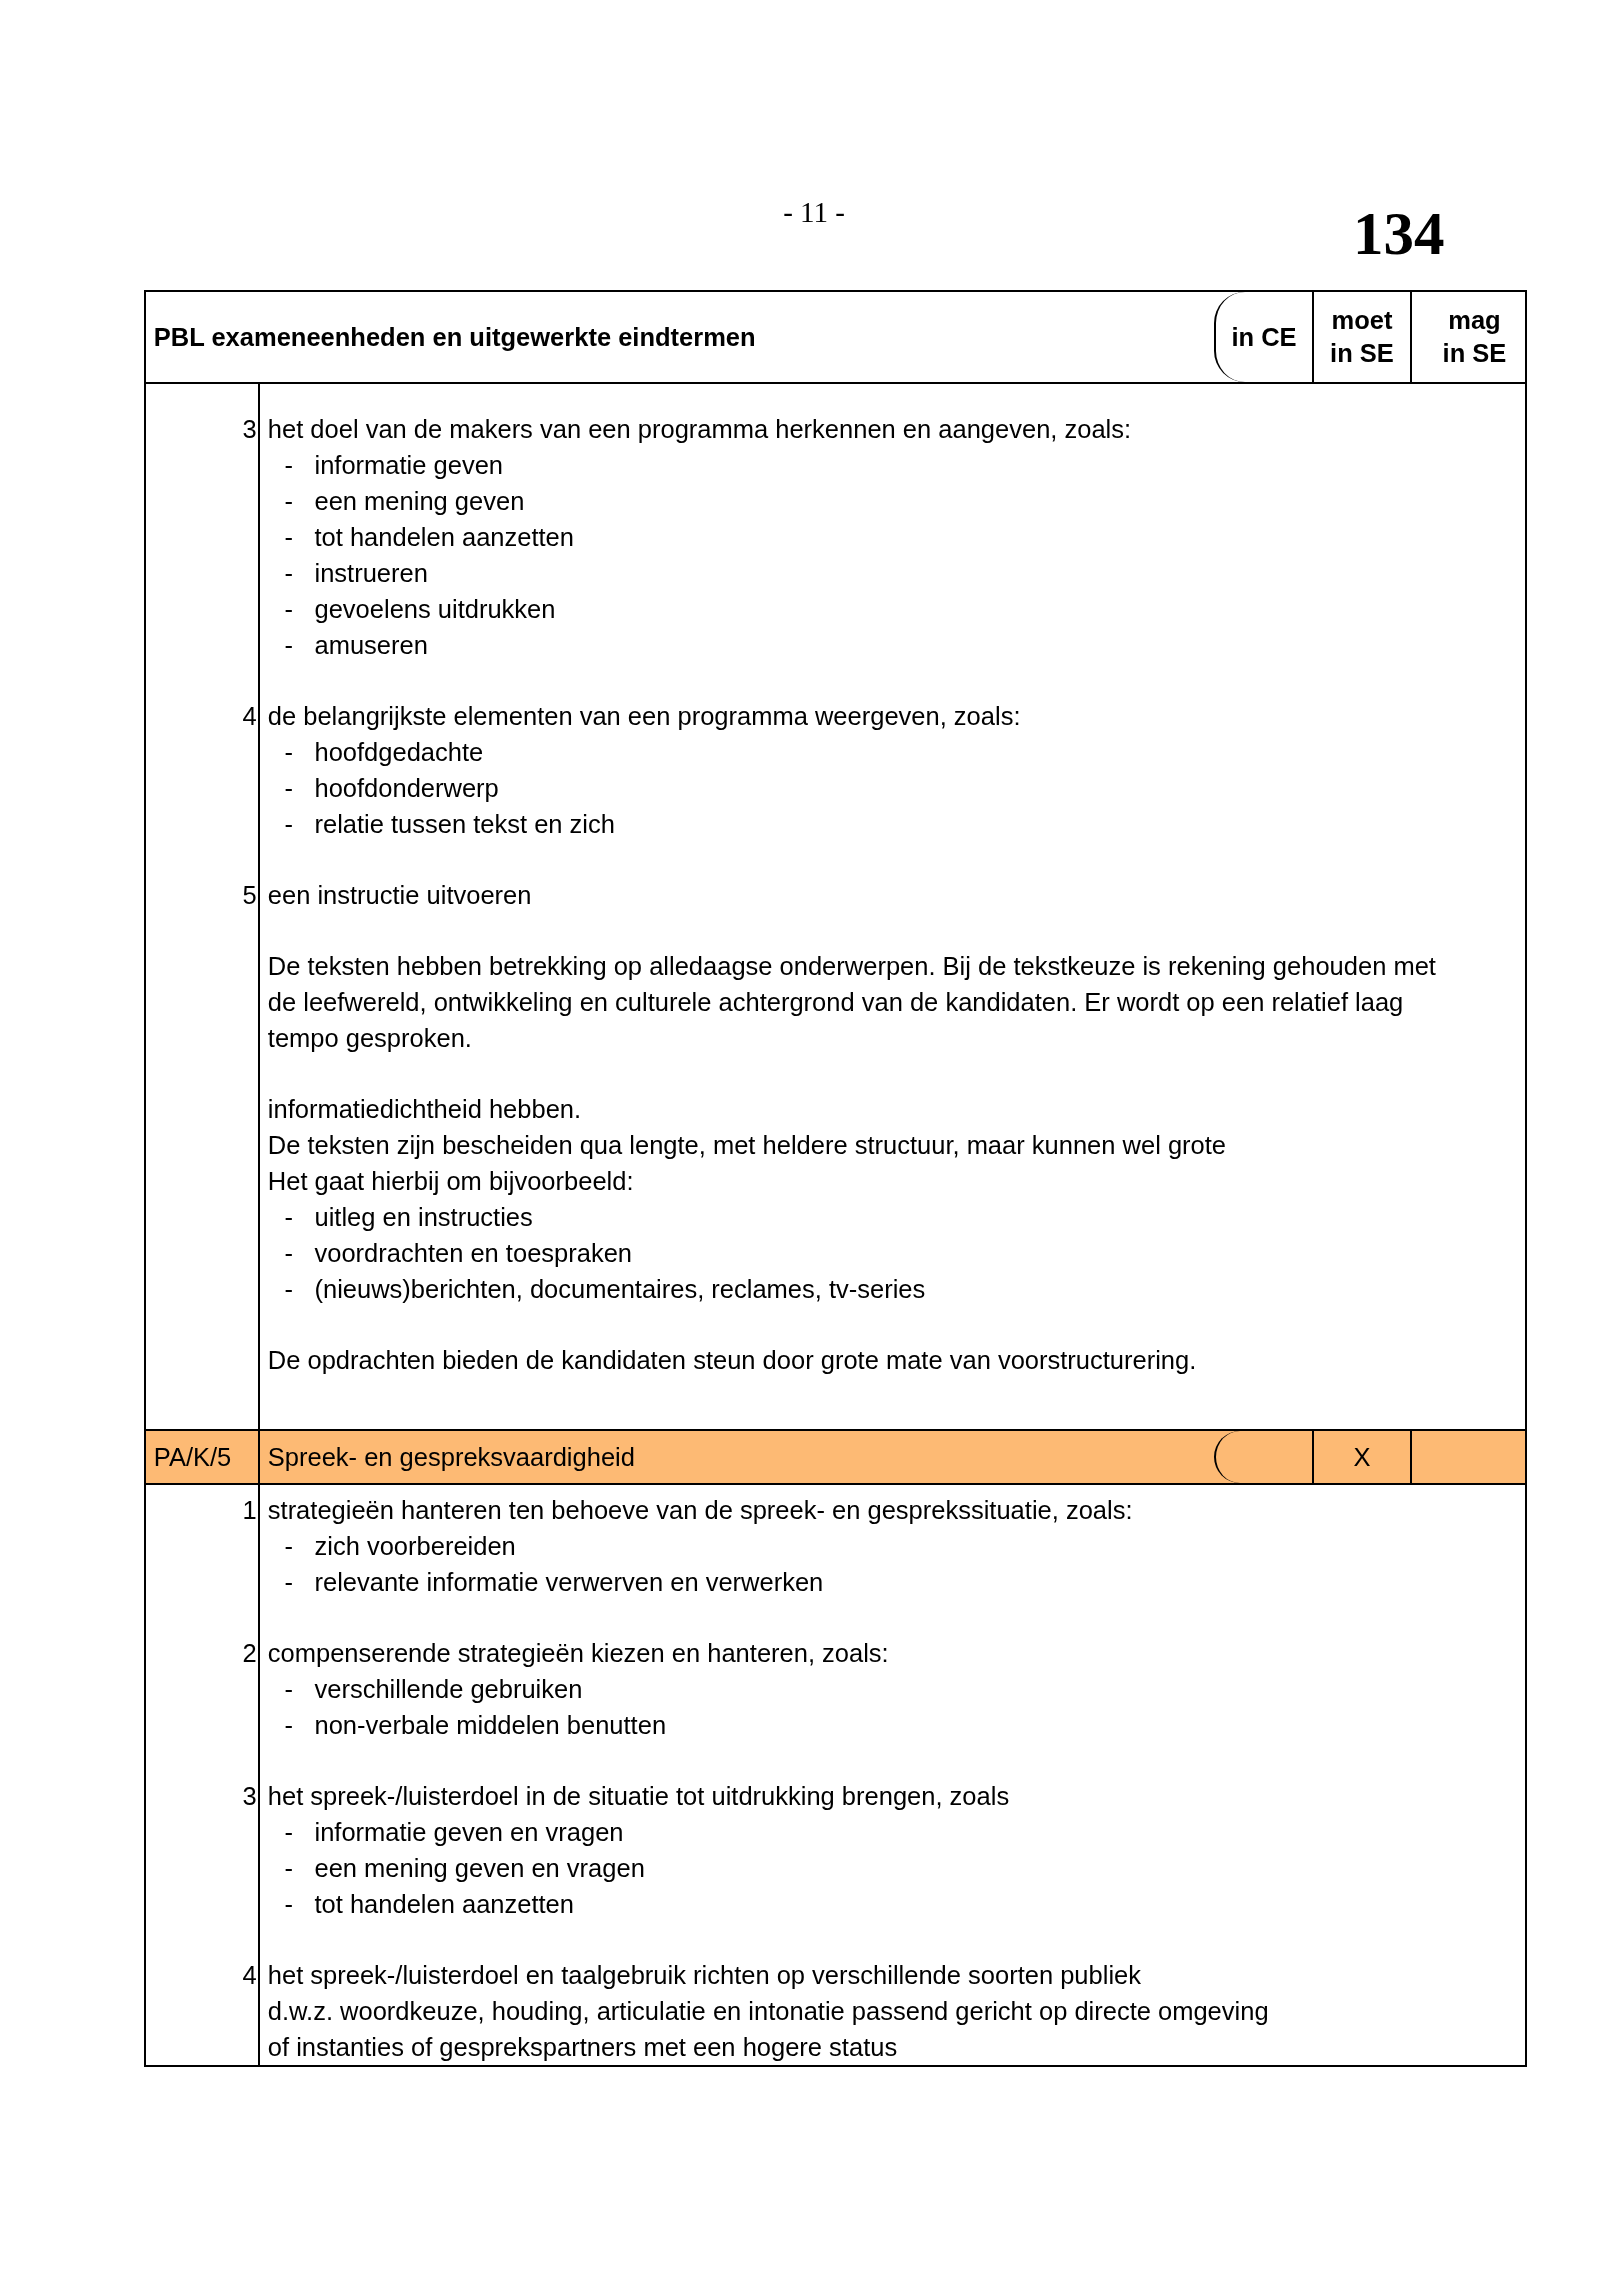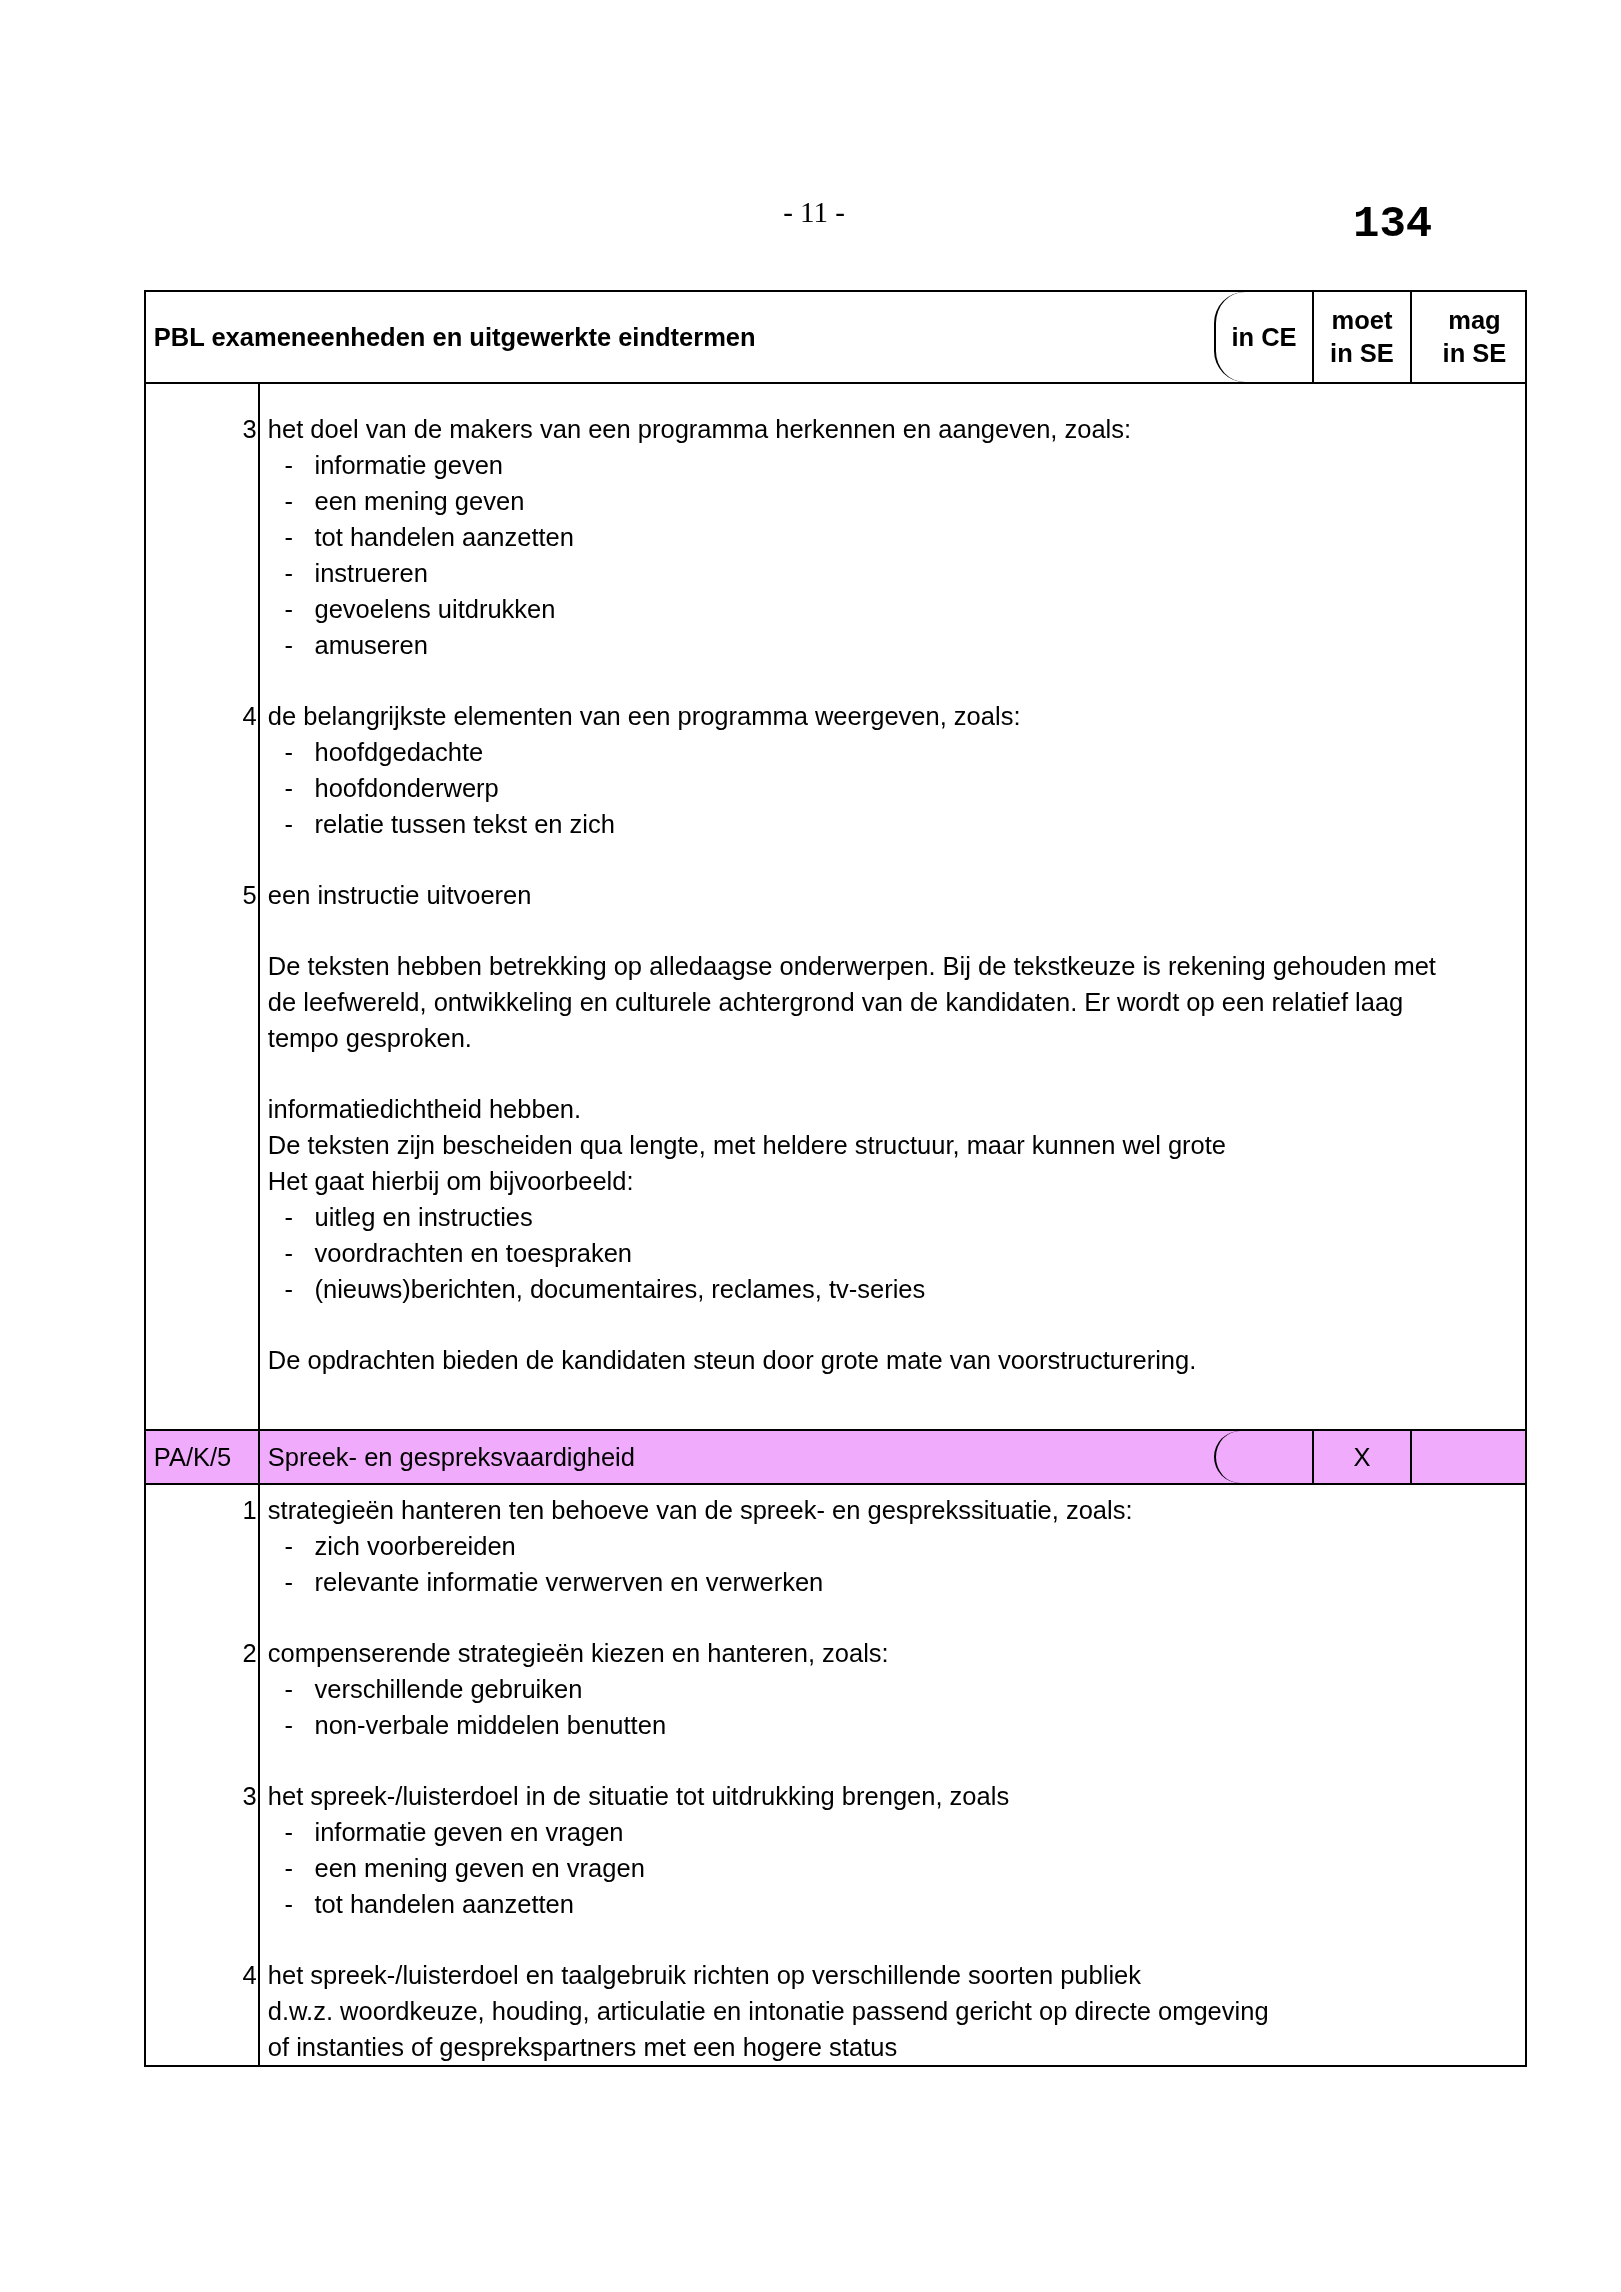--- a/index.html
+++ b/index.html
@@ -1,21 +1,21 @@
 <!DOCTYPE html>
 <html><head>
 <meta charset="utf-8">
 <style>
   html, body { margin:0; padding:0; background:#ffffff; }
   body { width:1621px; height:2293px; position:relative; overflow:hidden;
          font-family:"Liberation Sans", sans-serif; color:#000; }
   .page-num { position:absolute; top:196px; left:755px; width:118px; text-align:center;
               font-family:"Liberation Serif", serif; font-size:29px; }
-  .doc-num { position:absolute; top:199px; left:1353px; font-family:Liberation Mono, monospace;
-             font-size:44px; font-weight:bold; }
+  .doc-num { position:absolute; top:199px; left:1353px; font-family:Liberation Serif, serif;
+             font-size:61px; font-weight:bold; }
   .tbl { position:absolute; left:130px; top:290px; width:1397px; }
   .row { position:relative; border-left:2px solid #000; border-right:2.9px solid #000; box-sizing:border-box;margin-left:14px; }
   .hdr { height:94px; border-top:2.9px solid #000; border-bottom:2.9px solid #000; display:flex; }
   .hdr .title { flex:1; font-weight:bold; font-size:25.5px; padding-left:7.8px; display:flex; align-items:center; }
   .hdr .c { border-left:2px solid #000; font-weight:bold; font-size:25.5px; text-align:center;
             display:flex; align-items:center; justify-content:center; line-height:33px; }
   .c-ce { width:96px;border-radius:31px; } .c-moet { width:96px; } .c-mag { width:101px;padding-left:12px; }
   .body { display:flex; }
   .num-col { width:114px; border-right:2px solid #000; box-sizing:border-box; position:relative; }
   .txt-col { flex:1; padding-left:7.8px; font-size:25.5px; line-height:36px; }
@@ -127,21 +127,21 @@
         <div class="bul">
             <span class="d">-</span>
             <span>(nieuws)berichten, documentaires, reclames, tv-series</span>
           </div>
       </div>
       <div class="gap"></div>
       <div>De opdrachten bieden de kandidaten steun door grote mate van voorstructurering.</div>
     </div>
   </div>
 
-  <div class="row grey" style="background: #f0abfc;">
+  <div class="row grey" style="background: #fdba74;">
     <div class="code">PA/K/5</div>
     <div class="name">Spreek- en gespreksvaardigheid</div>
     <div class="gc c-ce"></div>
     <div class="gc c-moet">X</div>
     <div class="gc c-mag"></div>
   </div>
 
 
   <div class="row body last" style="height:582px;">
     <div class="num-col"></div>

